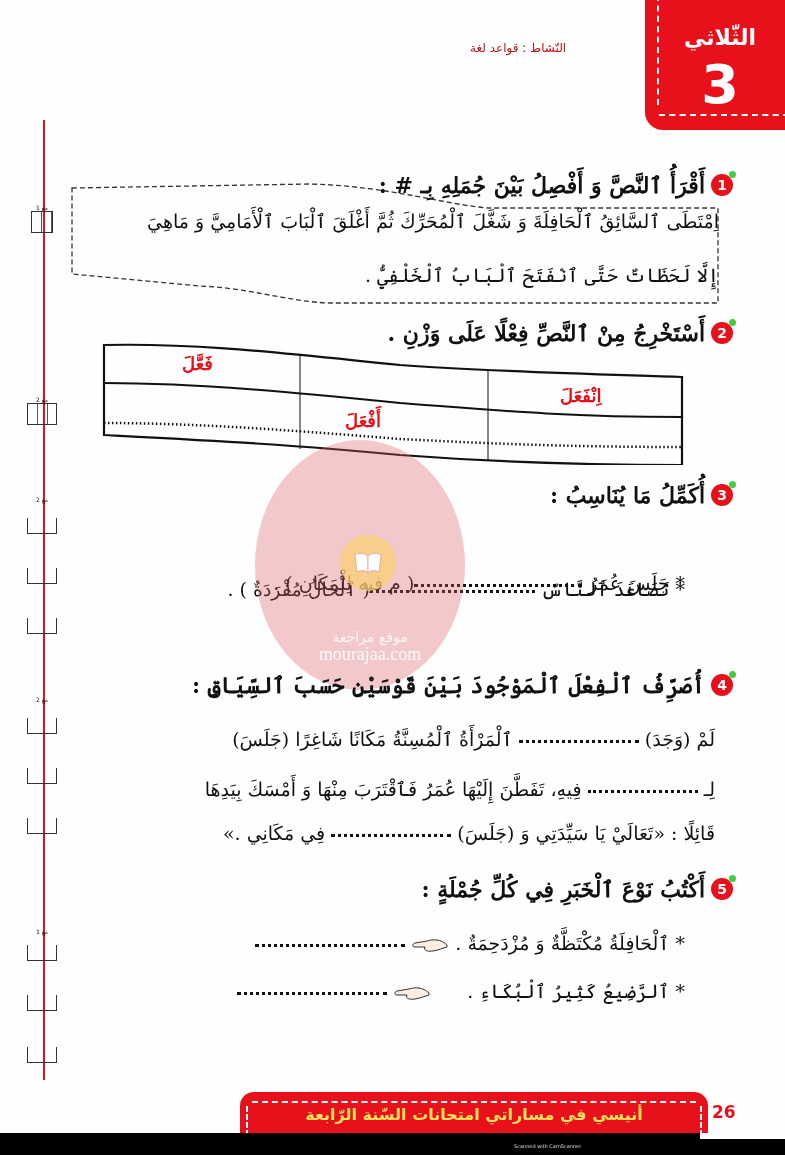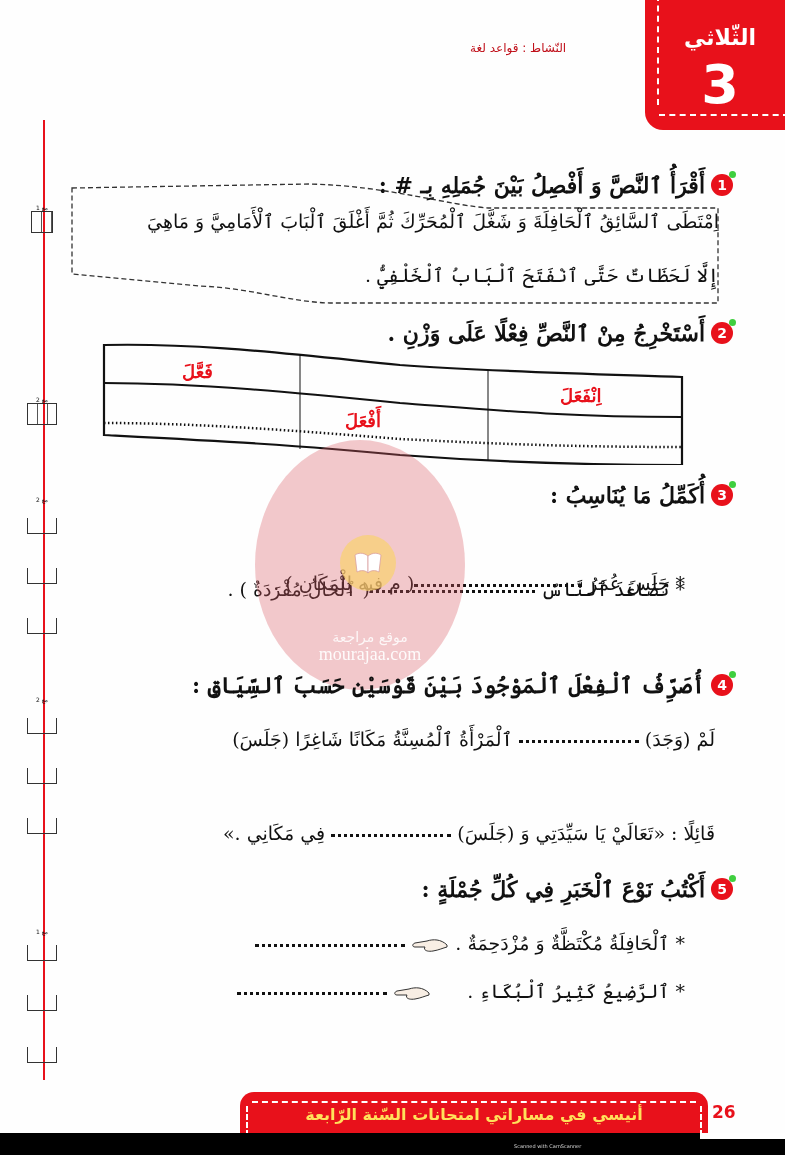--- a/index.html
+++ b/index.html
@@ -111,21 +111,21 @@
   <div class="table-wrap">
     <svg width="585" height="140" viewBox="0 0 585 140">
       <path d="M4,20 C100,18 180,28 300,40 C380,46 460,48 582,52 L582,140 C460,140 380,136 300,130 C200,120 100,115 4,110 Z" fill="none" stroke="#111" stroke-width="2.2"></path>
       <path d="M4,58 C100,58 200,68 300,78 C380,84 460,92 582,92" fill="none" stroke="#111" stroke-width="2"></path>
       <path d="M4,98 C100,98 200,106 300,114 C380,118 460,122 582,122" fill="none" stroke="#111" stroke-width="2.5" stroke-dasharray="1.5,2.5"></path>
       <line x1="200" y1="30" x2="200" y2="124" stroke="#111" stroke-width="1"></line>
       <line x1="388" y1="46" x2="388" y2="136" stroke="#111" stroke-width="1"></line>
     </svg>
     <div class="th" style="left:460px; top:60px;">اِنْفَعَلَ</div>
     <div class="th" style="left:245px; top:48px;margin-top:37px;">أَفْعَلَ</div>
-    <div class="th" style="left:82px; top:36px;">فَعَّلَ</div>
+    <div class="th" style="left:82px; top:28px;">فَعَّلَ</div>
   </div>
   <div class="score" style="top:396px;">
     <div class="score-label">مع 2</div>
     <div class="score-box tall"></div>
   </div>
 
   <div class="q" style="top:482px;">
     <span class="q-badge">3</span>
     <span class="q-text">أُكَمِّلُ مَا يُنَاسِبُ :</span>
   </div>
@@ -162,20 +162,23 @@
   <div class="q" style="top:672px;">
     <span class="q-badge">4</span>
     <span class="q-text">أُصَرِّفُ ٱلْفِعْلَ ٱلْمَوْجُودَ بَيْنَ قَوْسَيْنِ حَسَبَ ٱلسِّيَاقِ :</span>
   </div>
   <div class="score" style="top:696px;">
     <div class="score-label">مع 2</div>
   </div>
   <div class="line" style="top:728px; right:70px;">
     <span>لَمْ (وَجَدَ) </span><span class="dots" style="width:120px;"></span><span> ٱلْمَرْأَةُ ٱلْمُسِنَّةُ مَكَانًا شَاغِرًا (جَلَسَ)</span>
   </div>
+  <div class="line" style="top:778px; right:70px;">
+    <span>لِـ </span><span class="dots" style="width:110px;"></span><span> فِيهِ، تَفَطَّنَ إِلَيْهَا عُمَرُ فَٱقْتَرَبَ مِنْهَا وَ أَمْسَكَ بِيَدِهَا</span>
+  </div>
   <div class="line" style="top:822px; right:70px;">
     <span>قَائِلًا : «تَعَالَيْ يَا سَيِّدَتِي وَ (جَلَسَ) </span><span class="dots" style="width:120px;"></span><span> فِي مَكَانِي .»</span>
   </div>
   <div class="score" style="top:718px;">
       <div class="score-box"></div>
     </div>
   <div class="score" style="top:768px;">
       <div class="score-box"></div>
     </div>
   <div class="score" style="top:818px;">

